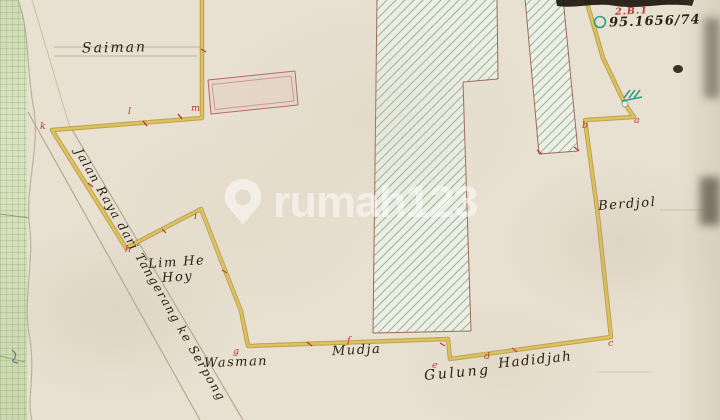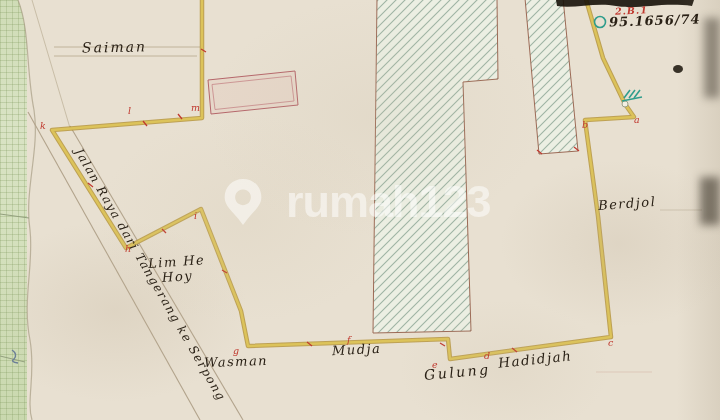--- a/index.html
+++ b/index.html
@@ -43,21 +43,21 @@
     position:absolute;left:615px;top:5px;
     font-family:"DejaVu Serif",serif;font-style:italic;font-weight:bold;
     font-size:9.5px;color:#c0392f;transform:rotate(-3deg);letter-spacing:1px;
   }
   .ann-num{
     position:absolute;left:609px;top:13px;
     font-family:"DejaVu Serif",serif;font-style:italic;font-weight:bold;
     font-size:13px;color:#2a2116;transform:rotate(-2deg);letter-spacing:1px;
   }
   .watermark{
-    position:absolute;left:222px;top:176px;display:flex;align-items:center;gap:22px;
+    position:absolute;left:222px;top:176px;display:flex;align-items:center;gap:9px;
     pointer-events:none;
   }
   .watermark .wm-text{
     font-family:"Liberation Sans",sans-serif;font-weight:bold;font-size:45px;
     color:rgba(255,255,255,.52);letter-spacing:-1px;
   }
   .smudge1{position:absolute;left:704px;top:18px;width:16px;height:80px;
     background:rgba(52,44,33,.45);filter:blur(4px);}
   .smudge2{position:absolute;left:700px;top:177px;width:20px;height:48px;
     background:rgba(46,38,28,.55);filter:blur(4px);}

